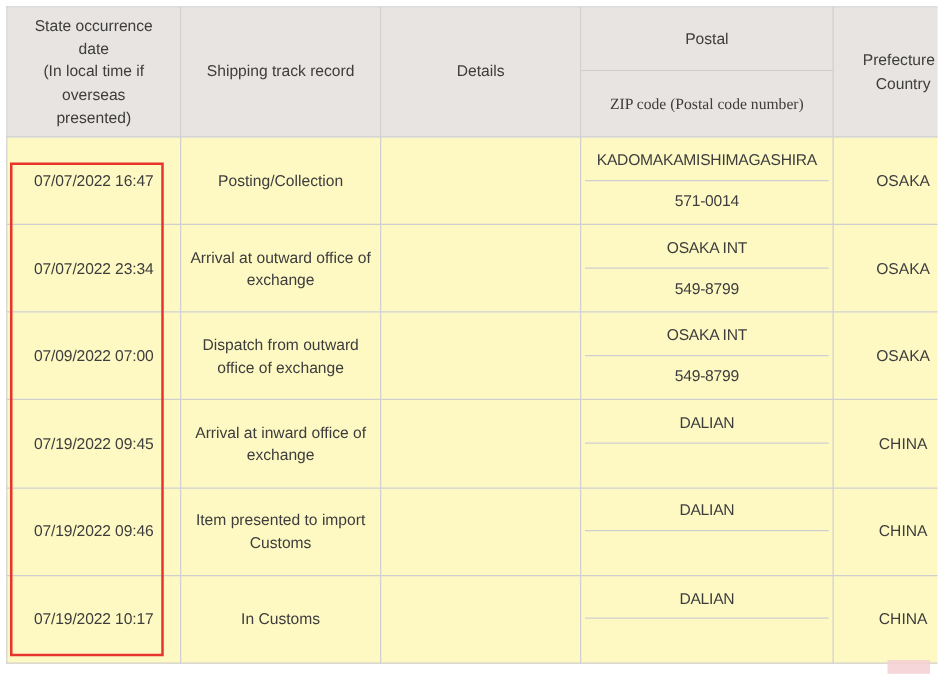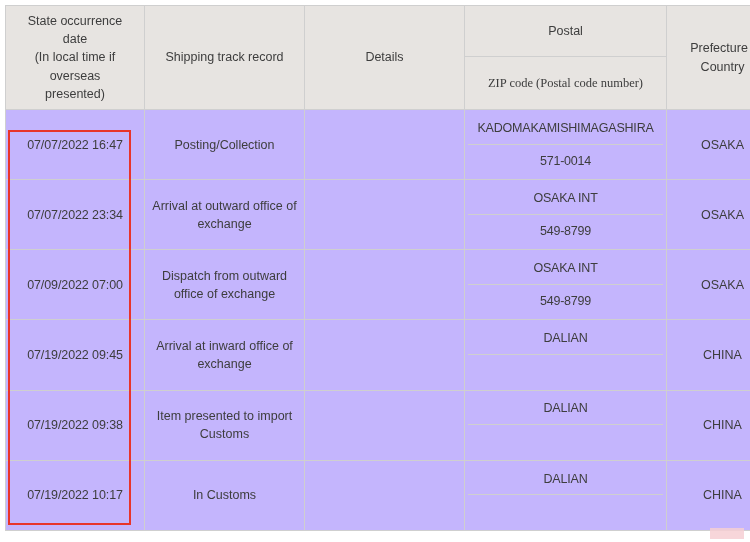--- a/index.html
+++ b/index.html
@@ -60,21 +60,21 @@
   th.h-office-top {
     height: 46px;
   }
   th.h-zip {
     height: 48px;
     font-size: 12px;
     font-family: Liberation Serif, serif;
   }
 
   
-  tbody td { background: #c4b5fd; margin-top: 12px; }
+  tbody td { background: #fef9c3; margin-top: 12px; }
 
   td.c-date {
     font-size: 12.5px;
     letter-spacing: -0.1px;
     white-space: nowrap;
     padding-left: 2px;
     padding-right: 2px;
   }
   td.c-track   { font-size: 12.5px; }
   td.c-details { }
@@ -203,21 +203,21 @@
           <td class="c-details"></td>
           <td class="c-office">
             <div class="office-inner">
               <div class="office-name">DALIAN</div>
               <div class="office-zip"></div>
             </div>
           </td>
           <td class="c-pref">CHINA</td>
         </tr>
         <tr>
-          <td class="c-date">07/19/2022 09:38</td>
+          <td class="c-date">07/19/2022 09:46</td>
           <td class="c-track">Item presented to import Customs</td>
           <td class="c-details"></td>
           <td class="c-office">
             <div class="office-inner">
               <div class="office-name">DALIAN</div>
               <div class="office-zip"></div>
             </div>
           </td>
           <td class="c-pref">CHINA</td>
         </tr>

